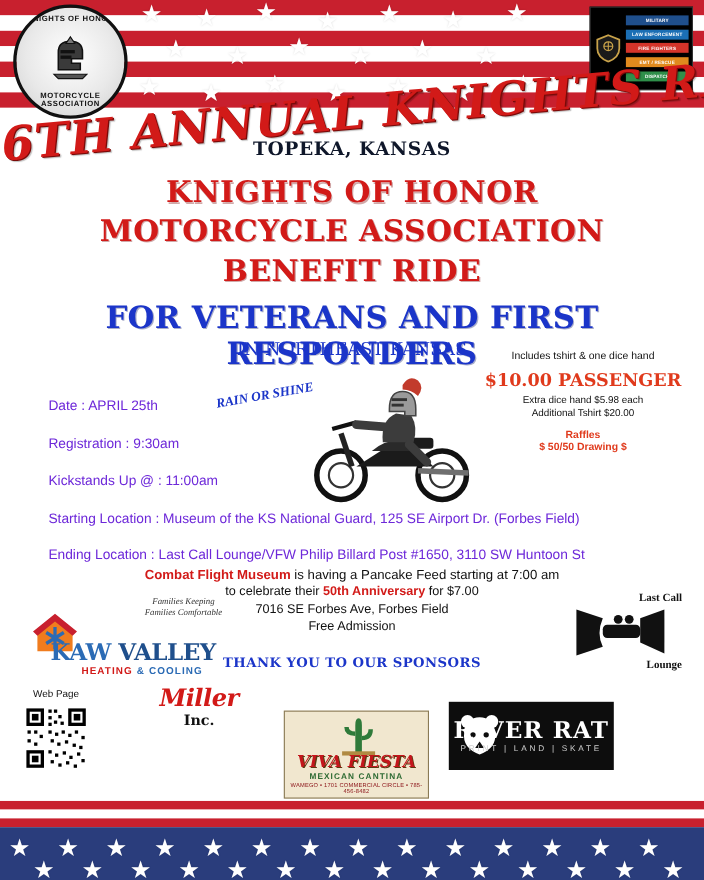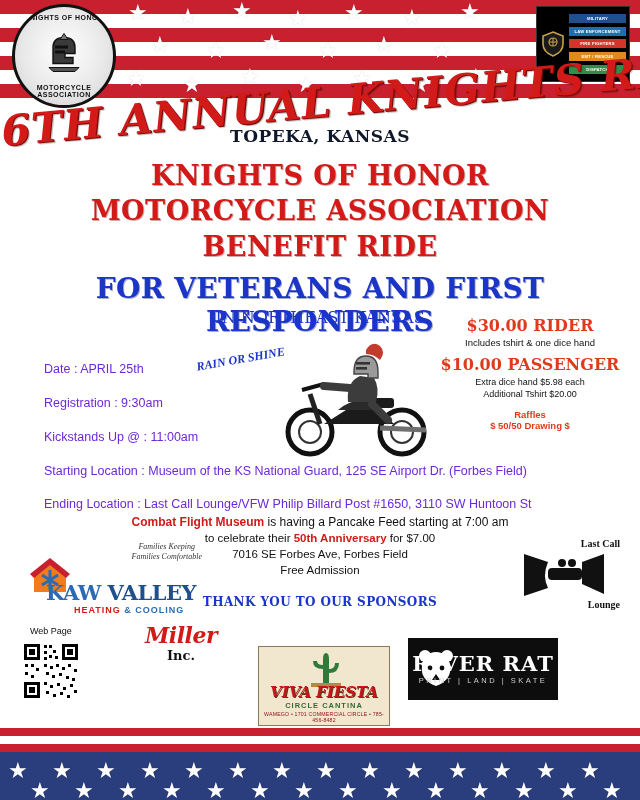--- a/index.html
+++ b/index.html
@@ -581,21 +581,20 @@
       <path d="M96 72 L112 88" stroke="#3c3c3c" stroke-width="8" fill="none" stroke-linecap="round"></path>
 
       <path d="M78 40 Q78 24 90 24 Q102 24 102 40 L102 46 L92 46 L92 42 L78 42 Z" fill="#9a9a9a" stroke="#444" stroke-width="1.4"></path>
       <rect x="80" y="30" width="14" height="2.6" fill="#333"></rect>
       <rect x="80" y="35" width="11" height="2.6" fill="#333"></rect>
       <path d="M90 18 Q96 8 104 14 Q110 20 104 28 Q98 22 90 22 Z" fill="#c23b2c"></path>
     </svg>
   </div>
 
   <div class="pricing">
-    <div class="price-main">$30.00 RIDER</div>
     <div class="price-sub">Includes tshirt &amp; one dice hand</div>
     <div class="price-main2">$10.00 PASSENGER</div>
     <div class="price-note">Extra dice hand $5.98 each</div>
     <div class="price-note" style="margin-top:0;">Additional Tshirt $20.00</div>
     <div class="raffles">Raffles</div>
     <div class="drawing">$ 50/50 Drawing $</div>
   </div>
 
   <div class="pancake">
     <div class="l1">
@@ -700,21 +699,21 @@
   <div class="fiesta">
     <div style="position:absolute;left:46px;top:2px;">
       <svg width="42" height="38" viewBox="0 0 42 38" aria-hidden="true">
         <path d="M18 36 L18 10 Q18 4 21 4 Q24 4 24 10 L24 36 Z" fill="#2f7a3a"></path>
         <path d="M18 20 Q8 20 8 12 L12 12 Q12 16 18 16 Z" fill="#2f7a3a"></path>
         <path d="M24 24 Q34 24 34 14 L30 14 Q30 20 24 20 Z" fill="#2f7a3a"></path>
         <rect x="6" y="34" width="30" height="4" fill="#b08a42"></rect>
       </svg>
     </div>
     <div class="f-title">VIVA FIESTA</div>
-    <div class="f-sub">CIRCLE CANTINA</div>
+    <div class="f-sub">MEXICAN CANTINA</div>
     <div class="f-addr">WAMEGO  •  1701 COMMERCIAL CIRCLE  •  785-456-8482</div>
   </div>
 
   <div class="riverrat">
     <div style="position:absolute;left:8px;top:8px;">
       <svg width="40" height="44" viewBox="0 0 40 44" aria-hidden="true">
         <path d="M20 6 Q32 6 34 20 Q36 34 20 40 Q4 34 6 20 Q8 6 20 6 Z" fill="#ffffff"></path>
         <circle cx="9" cy="10" r="6" fill="#ffffff"></circle>
         <circle cx="31" cy="10" r="6" fill="#ffffff"></circle>
         <circle cx="14" cy="22" r="2.4" fill="#0d0d0d"></circle>

